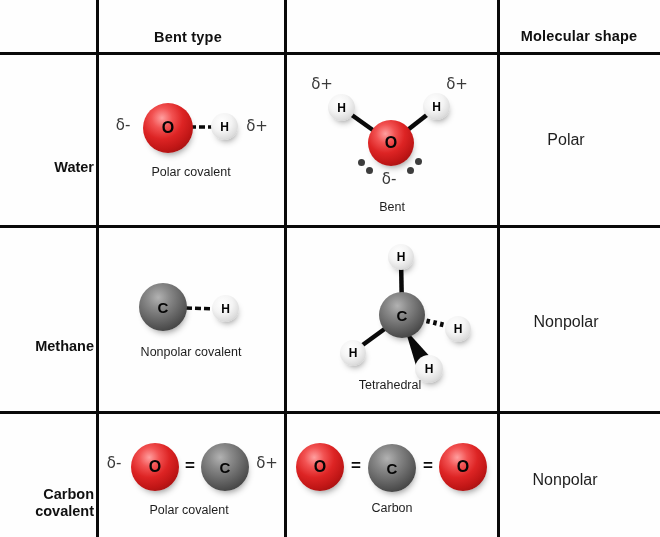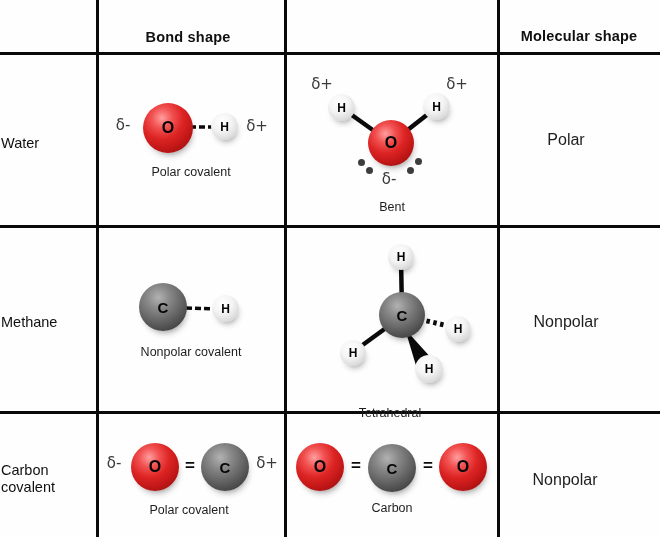--- a/index.html
+++ b/index.html
@@ -6,22 +6,22 @@
   .stage {
     position:relative; width:660px; height:537px; background:#fefefe;
     font-family:"Liberation Sans", sans-serif; overflow:hidden;
   }
   .vline, .hline { position:absolute; background:#0a0a0a; }
   .vline { width:3px; height:537px; top:0; }
   .hline { height:3px; width:660px; left:0; }
   .txt { position:absolute; transform:translate(-50%,-50%); white-space:nowrap; }
   .header { font-weight:bold; font-size:14.5px; color:#101010; letter-spacing:.2px; }
   .rowlabel {
-    position:absolute; left:1px; width:93px; text-align:left;
-    transform:translateY(-50%); font-weight:normal; font-size:14.5px; color:#101010; line-height:1.15;
+    position:absolute; left:1px; width:93px; text-align:right;
+    transform:translateY(-50%); font-weight:bold; font-size:14.5px; color:#101010; line-height:1.15;margin-top:24px;
   }
   .caption { font-size:12.5px; color:#1e1e1e;text-align:center; }
   .typelabel { font-size:16px; color:#1e1e1e; }
   .delta { font-size:15px; color:#3a3a3a; font-family:"DejaVu Sans", sans-serif; }
   .eq { font-size:17px; font-weight:bold; color:#0a0a0a; }
   .atom {
     position:absolute; border-radius:50%; display:flex; align-items:center; justify-content:center;
     font-weight:bold; color:#050505; z-index:2;
     box-shadow: 2px 5px 7px -4px rgba(0,0,0,0.45);
   }
@@ -37,21 +37,21 @@
 
 <div class="stage">
 
   <div class="vline" style="left:96px"></div>
   <div class="vline" style="left:284px"></div>
   <div class="vline" style="left:497px"></div>
   <div class="hline" style="top:52px"></div>
   <div class="hline" style="top:225px"></div>
   <div class="hline" style="top:411px"></div>
 
-  <div class="txt header lbl" style="left:188px; top:37px">Bond shape</div>
+  <div class="txt header lbl" style="left:188px; top:37px">Bent type</div>
   <div class="txt header lbl" style="left:579px; top:36px">Molecular shape</div>
 
   <div class="rowlabel lbl" style="top:143px">Water</div>
   <div class="rowlabel lbl" style="top:322px">Methane</div>
   <div class="rowlabel lbl" style="top:479px">Carbon covalent</div>
 
   <svg class="bonds" width="660" height="537" viewBox="0 0 660 537">
 
     <line x1="190" y1="127" x2="214" y2="127" stroke="#0a0a0a" stroke-width="3.5" stroke-dasharray="6 3"></line>
 
@@ -88,21 +88,21 @@
 
   <div class="atom car" style="left:139px; top:283px; width:48px; height:48px">C</div>
   <div class="atom hyd" style="left:212px; top:295px; width:27px; height:27px">H</div>
   <div class="txt caption lbl" style="left:191px; top:352px">Nonpolar covalent</div>
 
   <div class="atom hyd" style="left:388px; top:244px; width:26px; height:26px">H</div>
   <div class="atom car" style="left:379px; top:292px; width:46px; height:46px">C</div>
   <div class="atom hyd" style="left:340px; top:340px; width:26px; height:26px">H</div>
   <div class="atom hyd" style="left:415px; top:355px; width:28px; height:28px">H</div>
   <div class="atom hyd" style="left:445px; top:316px; width:26px; height:26px">H</div>
-  <div class="txt caption lbl" style="left:390px; top:413px">Tetrahedral</div>
+  <div class="txt caption lbl" style="left:390px; top:385px">Tetrahedral</div>
 
   <div class="txt typelabel lbl" style="left:566px; top:322px">Nonpolar</div>
 
   <div class="txt delta lbl" style="left:114px; top:463px">δ-</div>
   <div class="atom oxy" style="left:131px; top:443px; width:48px; height:48px">O</div>
   <div class="txt eq lbl" style="left:190px; top:466px">=</div>
   <div class="atom car" style="left:201px; top:443px; width:48px; height:48px">C</div>
   <div class="txt delta lbl" style="left:267px; top:463px">δ+</div>
   <div class="txt caption lbl" style="left:189px; top:510px">Polar covalent</div>
 

